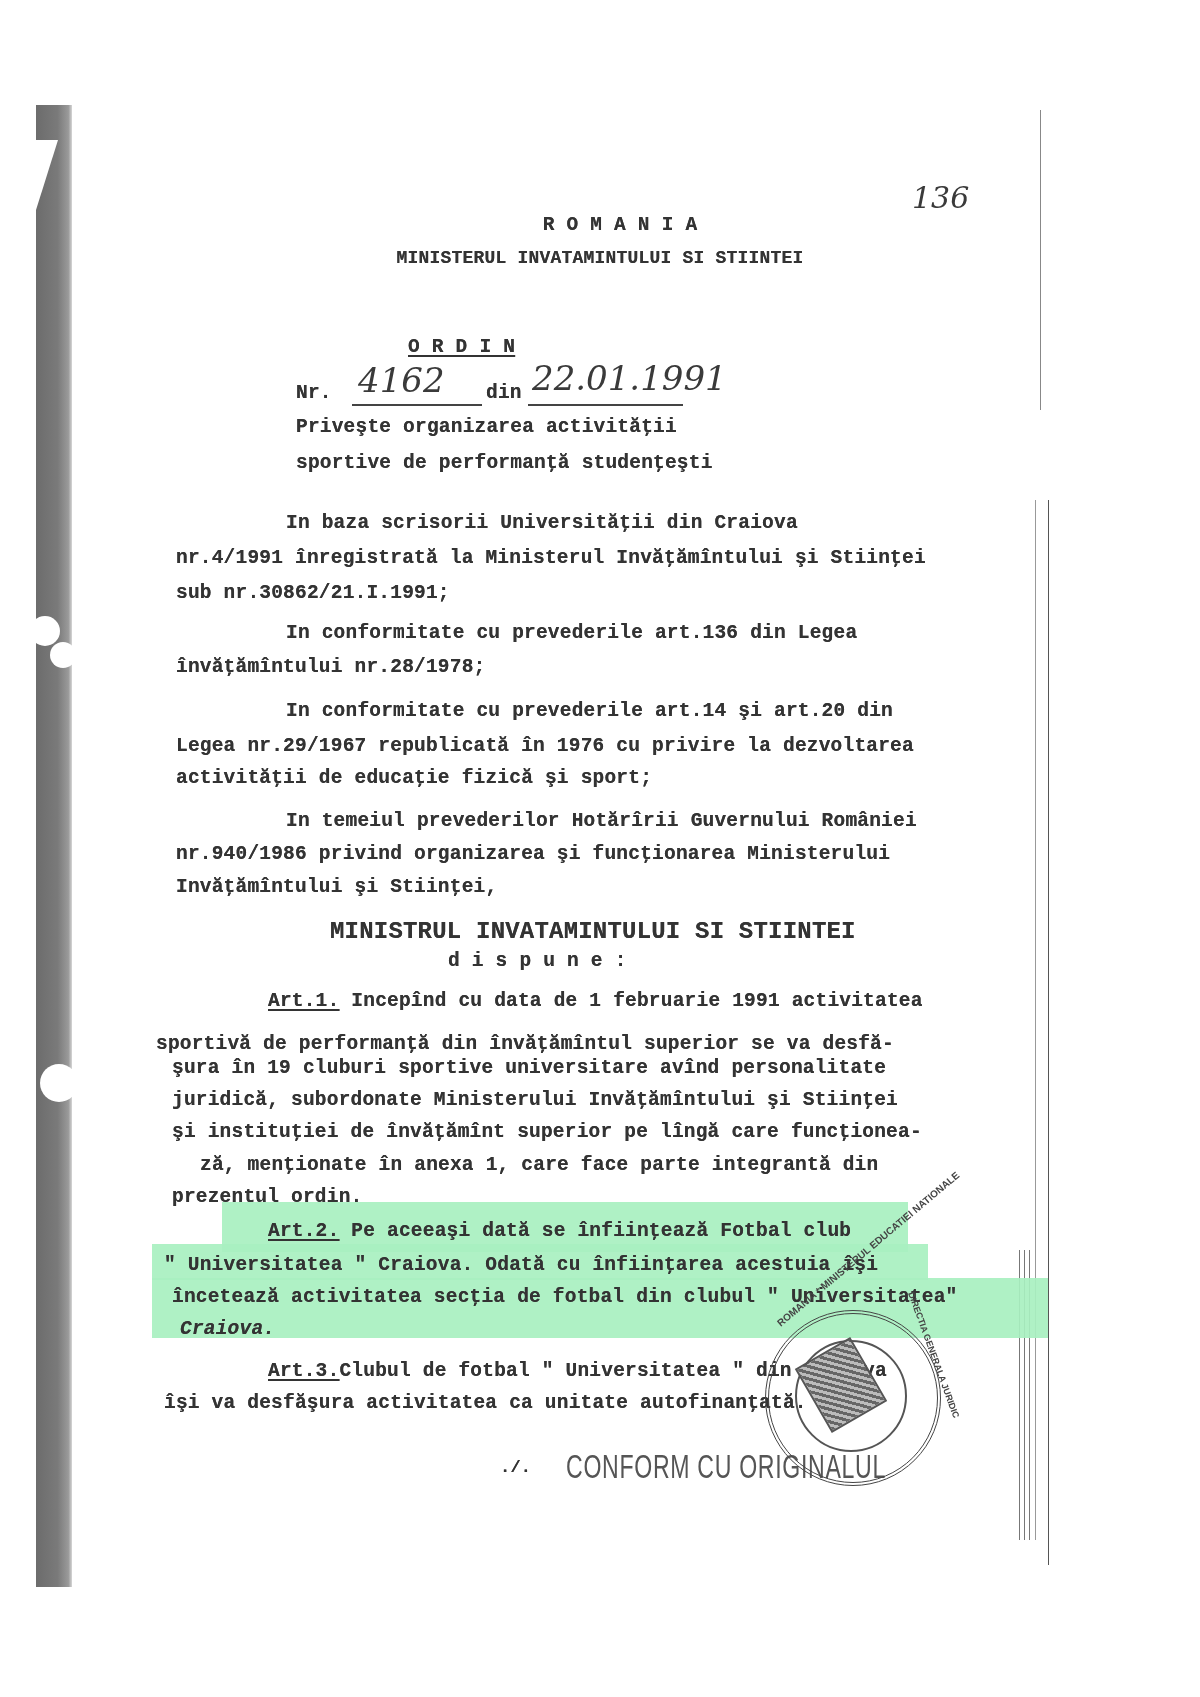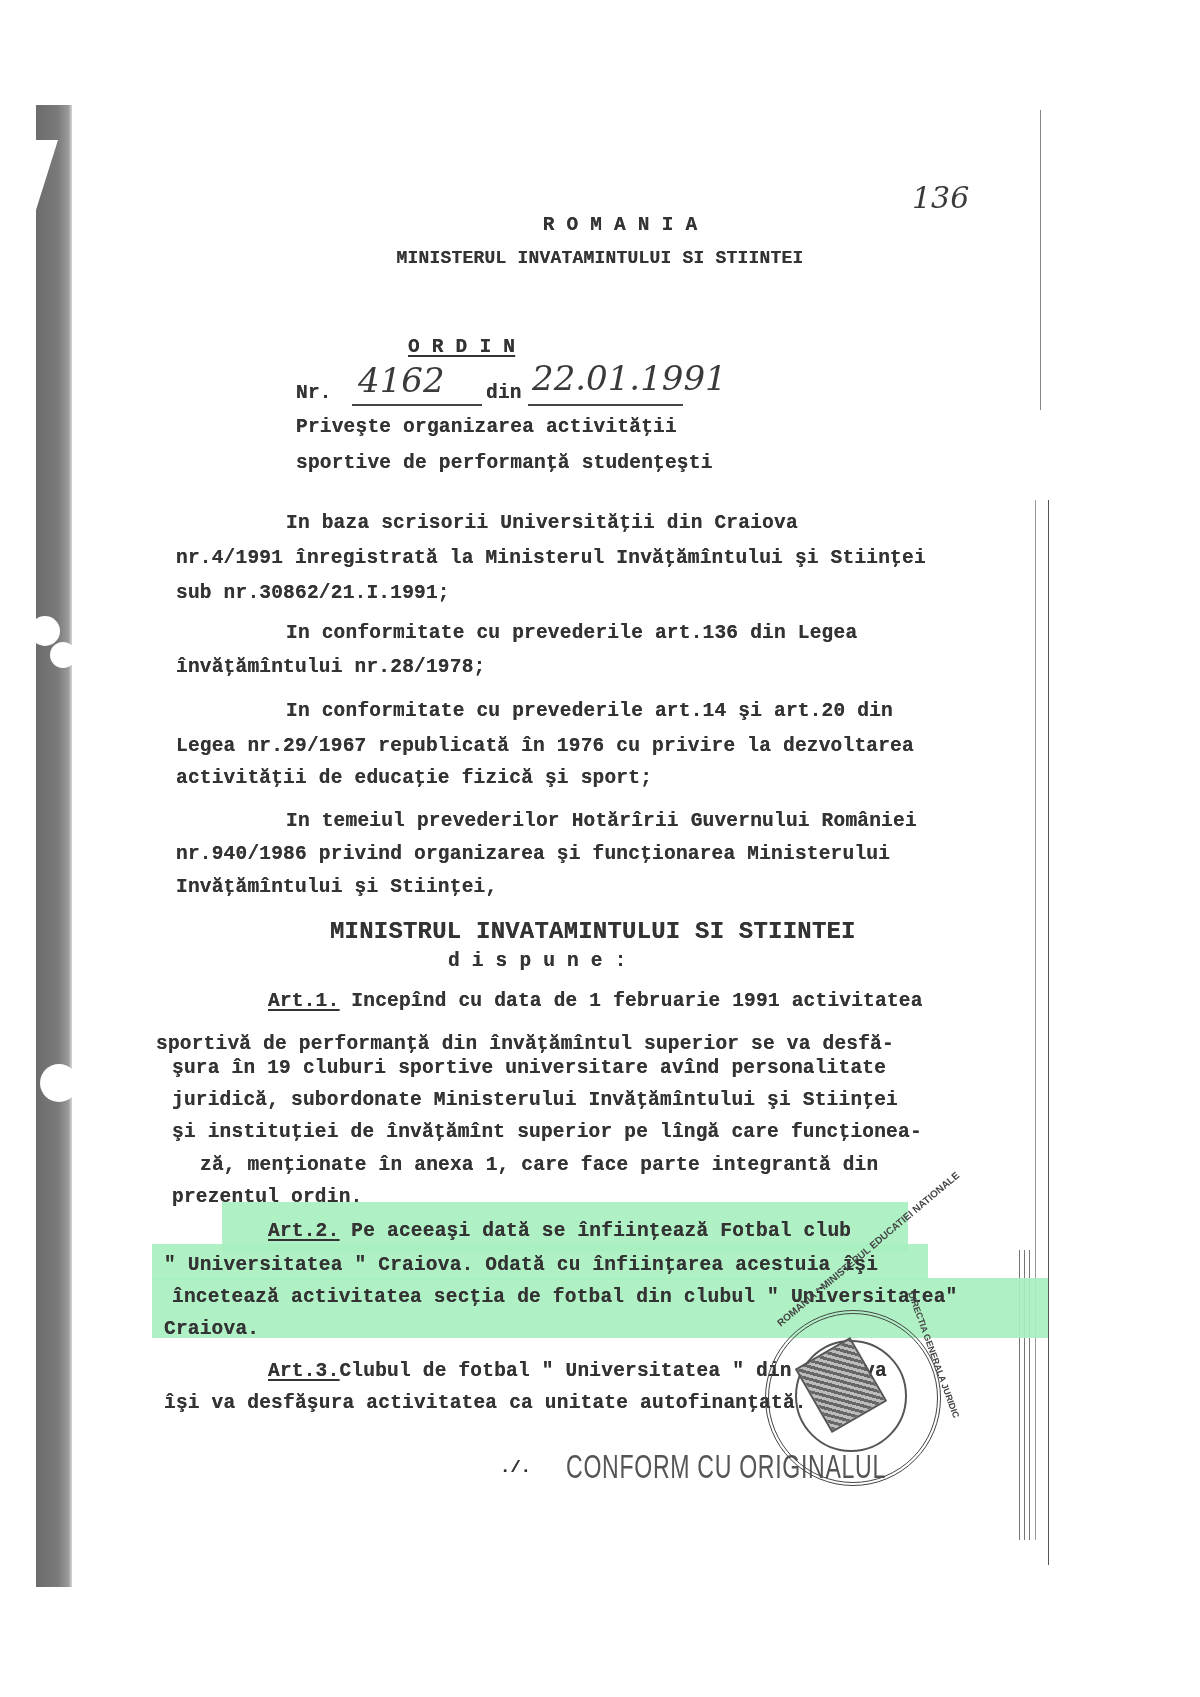--- a/index.html
+++ b/index.html
@@ -124,21 +124,21 @@
   <div class="tw" style="left:172px;top:1154px;margin-left:28px;">ză, menţionate în anexa 1, care face parte integrantă din</div>
   <div class="tw" style="left:172px;top:1186px;">prezentul ordin.</div>
 
   <div class="hl" style="left:222px;top:1202px;width:686px;height:50px;"></div>
   <div class="hl" style="left:152px;top:1244px;width:776px;height:36px;"></div>
   <div class="hl" style="left:152px;top:1278px;width:896px;height:60px;"></div>
 
   <div class="tw" style="left:268px;top:1220px;"><span class="u">Art.2.</span><span> Pe aceeaşi dată se înfiinţează Fotbal club</span></div>
   <div class="tw" style="left:164px;top:1254px;">" Universitatea " Craiova. Odată cu înfiinţarea acestuia îşi</div>
   <div class="tw" style="left:172px;top:1286px;">încetează activitatea secţia de fotbal din clubul " Universitatea"</div>
-  <div class="tw" style="left:164px;top:1318px;">Craiova.</div>
+  <div class="tw" style="left:180px;top:1318px;font-style:italic;">Craiova.</div>
 
   <div class="tw" style="left:268px;top:1360px;"><span class="u">Art.3.</span><span>Clubul de fotbal " Universitatea " din Craiova</span></div>
   <div class="tw" style="left:164px;top:1392px;">îşi va desfăşura activitatea ca unitate autofinanţată.</div>
 
   <div class="tw" style="left:500px;top:1458px;font-size:17px;">./.</div>
   <div class="conform">CONFORM CU ORIGINALUL</div>
 
   <div class="stamp">
     <div class="stamp-inner"></div>
     <div class="stamp-shield"></div>

